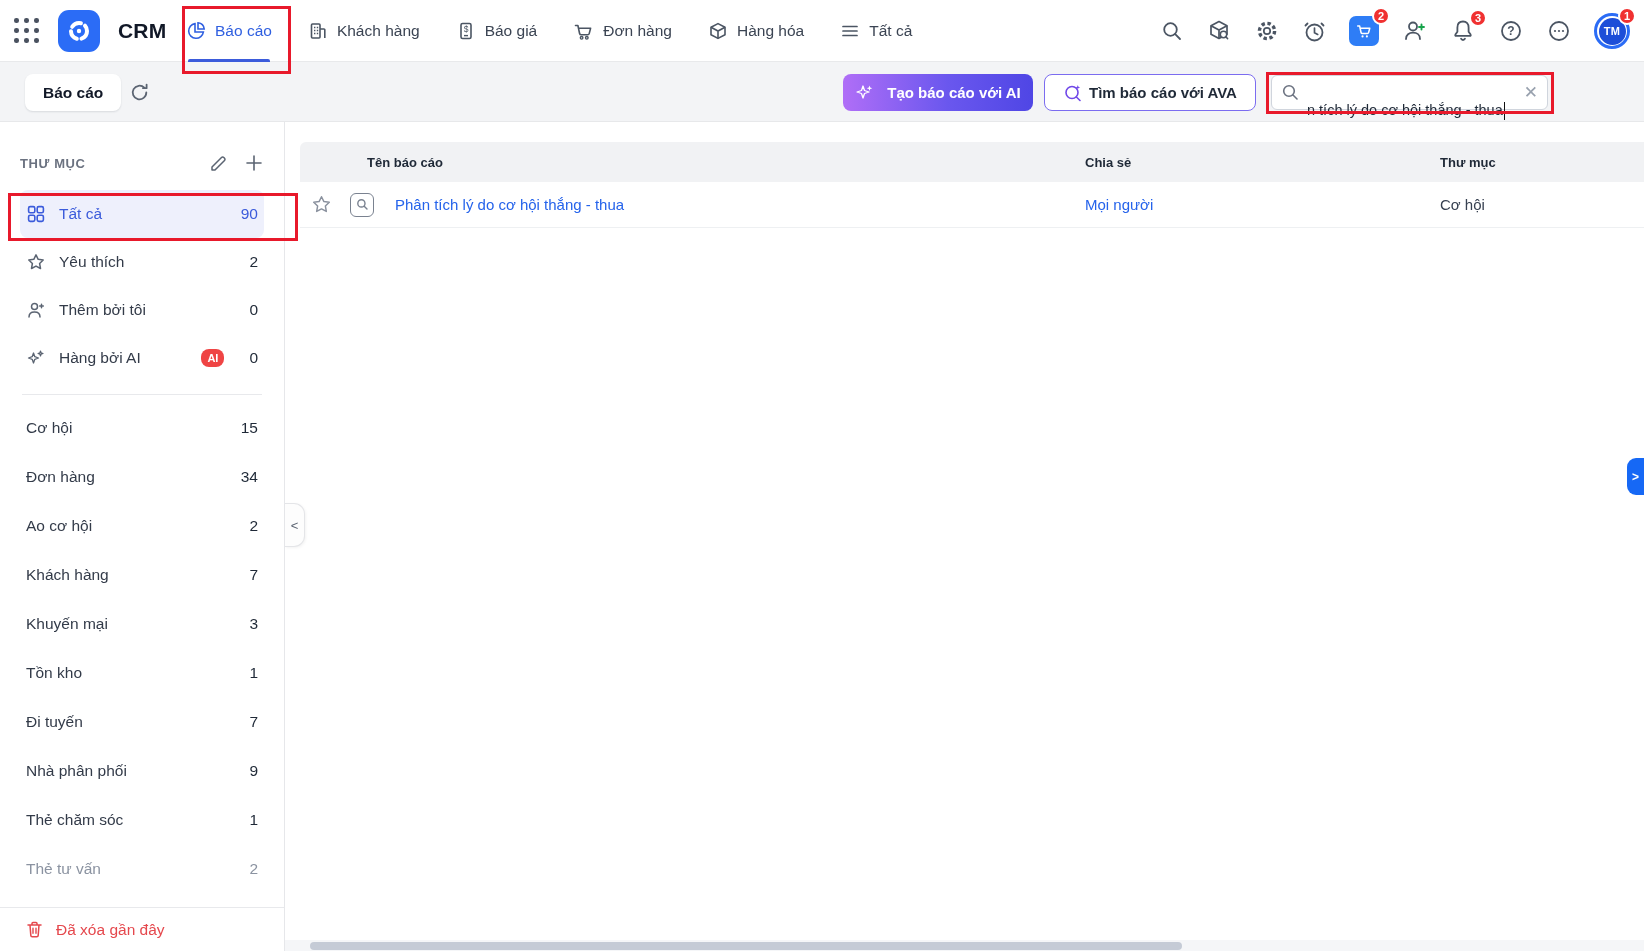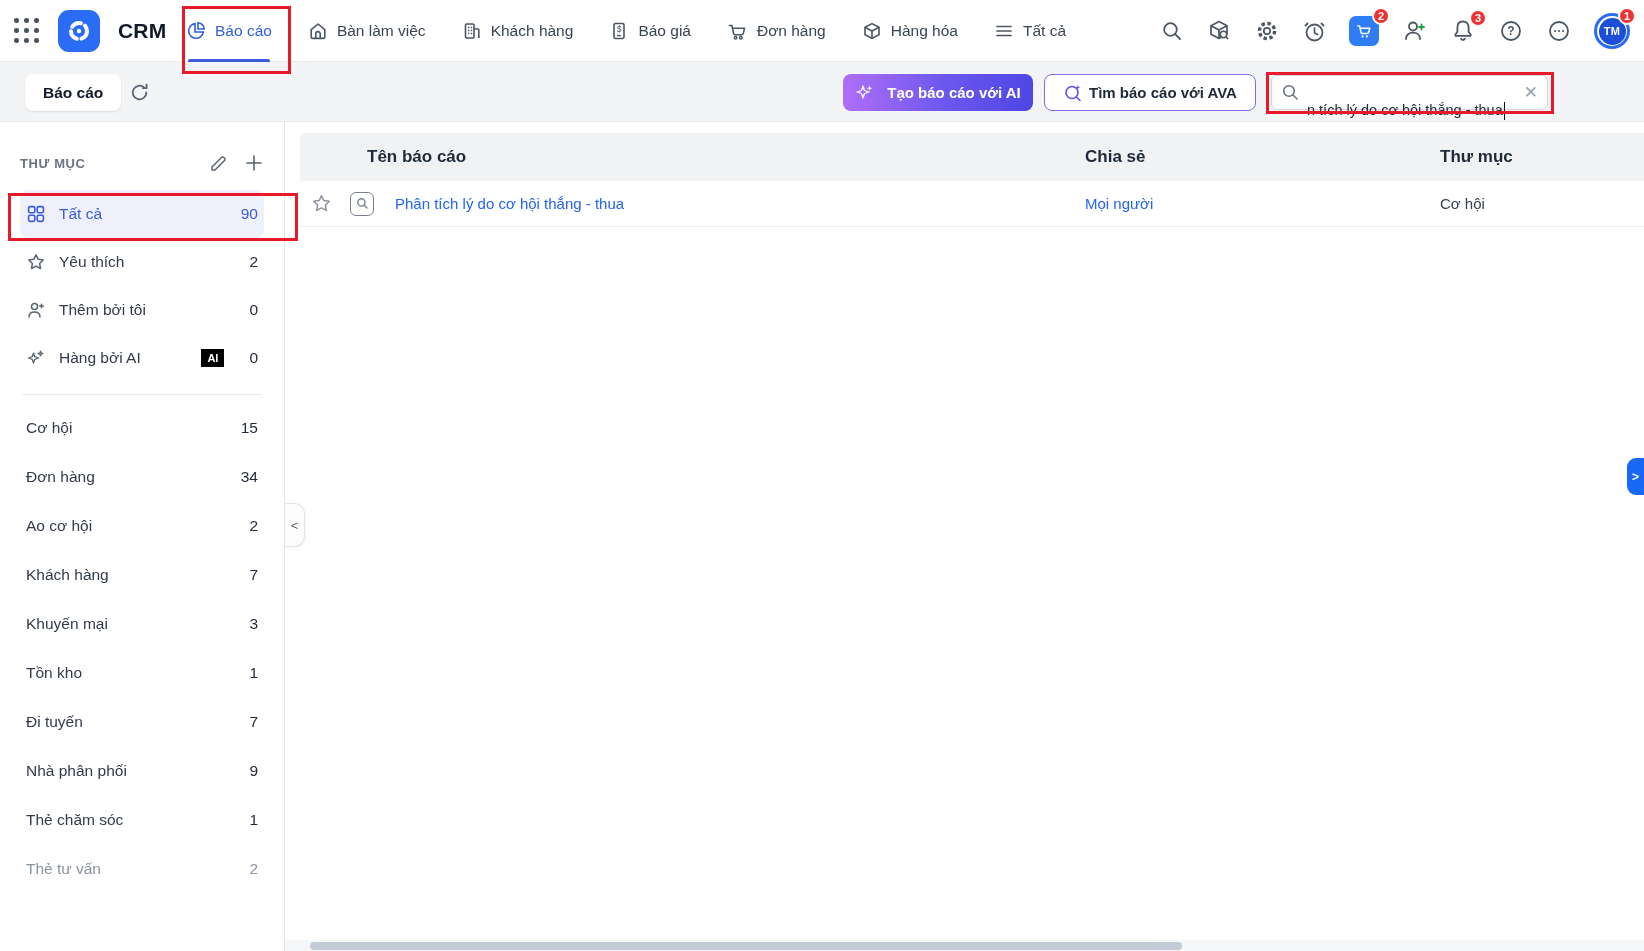--- a/index.html
+++ b/index.html
@@ -56,31 +56,31 @@
   .sb-head { display:flex; align-items:center; height:30px; }
   .sb-head .sb-title { font-size:13px; font-weight:600; color:#6b7280; letter-spacing:.6px; flex:1; }
   .sb-head .hicon { cursor:pointer; margin-left:16px; display:flex; }
   .sb-list { margin-top:12px; }
   .sb-item { height:48px; display:flex; align-items:center; gap:13px; padding:0 6px; font-size:15.5px; color:#333b49;
     border-radius:8px; cursor:pointer; }
   .sb-item .sb-count { margin-left:auto; font-size:15.5px; color:#1f2937; }
   .sb-item.selected { background:#eef0fc; color:#3b5bdb; }
   .sb-item.selected .sb-count { color:#3b5bdb; }
   .sb-item.muted, .sb-item.muted .sb-count { color:#8b93a1; }
-  .ai-badge { background:#000000; color:#fff; font-size:11px; font-weight:bold; border-radius:0; padding:3px 6px; margin-left:auto; }
+  .ai-badge { background:#ef4444; color:#fff; font-size:11px; font-weight:bold; border-radius:8px; padding:3px 6px; margin-left:auto; }
   .ai-badge + .sb-count { margin-left:12px; }
   .sb-divider { border-top:1px solid #e8e9ec; margin:12px 2px 8px 2px; }
   .folder-item { height:49px; padding:0 6px; }
   .sb-footer { position:absolute; left:0; bottom:0; width:284px; height:44px; border-top:1px solid #e8e9ec; background:#fff;
     display:flex; align-items:center; gap:12px; padding:0 0 0 25px; color:#e5484d; font-size:15.5px; cursor:pointer; }
 
   
   .main { position:absolute; left:285px; top:122px; right:0; bottom:0; background:#fff; }
   .tgrid { display:grid; grid-template-columns:1fr 355px 204px; align-items:center; }
-  .thead { margin:11px 0 0 15px; height:48px; background:#f1f2f4; border-radius:6px 0 0 0; font-size:17px; font-weight:bold; color:#1f2937; }
+  .thead { margin:20px 0 0 15px; height:40px; background:#f1f2f4; border-radius:6px 0 0 0; font-size:13px; font-weight:bold; color:#1f2937; }
   .thead .th-name { padding-left:67px; }
   .trow { margin-left:15px; height:46px; border-bottom:1px solid #eef0f2; font-size:15px; }
   .cell-name { display:flex; align-items:center; padding-left:11px; gap:18px; }
   .row-link { color:#2563eb; cursor:pointer; margin-left:3px; }
   .share-link { color:#2563eb; cursor:pointer; }
   .cell-folder { color:#374151; }
   .preview-btn { width:24px; height:24px; border:1.5px solid #7a8290; border-radius:6px; display:flex; align-items:center; justify-content:center; cursor:pointer; }
 
   
   .collapse-handle { position:absolute; left:285px; top:503px; width:20px; height:44px; background:#fdfdfd;
@@ -123,27 +123,20 @@
   </div>
 
   <div class="nav-tabs">
     <div class="tab active">
       <svg width="20" height="20" viewBox="0 0 20 20">
         <path d="M9 2.6 A7.4 7.4 0 1 0 17.4 11 L9 11 Z" fill="none" stroke="#2f5fe0" stroke-width="1.6"></path>
         <path d="M12 1.8 A7 7 0 0 1 18.2 8 L12 8 Z" fill="none" stroke="#2f5fe0" stroke-width="1.6"></path>
       </svg>
       <span>Báo cáo</span>
       <div class="tab-underline"></div>
-    </div>
-    <div class="tab">
-      <svg width="20" height="20" viewBox="0 0 20 20">
-        <path d="M3.2 8.6 L10 3 l6.8 5.6 V16 a1.4 1.4 0 0 1 -1.4 1.4 H4.6 A1.4 1.4 0 0 1 3.2 16 Z" fill="none" stroke="#4b5563" stroke-width="1.6" stroke-linejoin="round"></path>
-        <path d="M7.8 17.2 v-4.4 a2.2 2.2 0 0 1 4.4 0 v4.4" fill="none" stroke="#4b5563" stroke-width="1.6"></path>
-      </svg>
-      <span>Bàn làm việc</span>
     </div>
     <div class="tab">
       <svg width="20" height="20" viewBox="0 0 20 20">
         <rect x="3.5" y="3" width="8.5" height="14" rx="1" fill="none" stroke="#4b5563" stroke-width="1.6"></rect>
         <path d="M12 8 h4 a.8.8 0 0 1 .8.8 V17" fill="none" stroke="#4b5563" stroke-width="1.6"></path>
         <path d="M6 6.5h1.4 M8.8 6.5h1.4 M6 9.5h1.4 M8.8 9.5h1.4 M6 12.5h1.4 M8.8 12.5h1.4" stroke="#4b5563" stroke-width="1.4"></path>
       </svg>
       <span>Khách hàng</span>
     </div>
     <div class="tab">
@@ -379,20 +372,27 @@
         <span>Thẻ chăm sóc</span>
         <span class="sb-count">1</span>
       </div>
       <div class="sb-item folder-item muted">
         <span>Thẻ tư vấn</span>
         <span class="sb-count">2</span>
       </div>
     </div>
   </div>
 
+  <div class="sb-footer">
+    <svg width="19" height="19" viewBox="0 0 19 19">
+      <path d="M3 5 h13 M7 5 V3.6 a1 1 0 0 1 1 -1 h3 a1 1 0 0 1 1 1 V5 M5 5 l.8 10.4 a1.4 1.4 0 0 0 1.4 1.3 h4.6 a1.4 1.4 0 0 0 1.4 -1.3 L14 5" fill="none" stroke="#e5484d" stroke-width="1.5" stroke-linecap="round" stroke-linejoin="round"></path>
+      <path d="M8 8.2 v5 M11 8.2 v5" stroke="#e5484d" stroke-width="1.4" stroke-linecap="round"></path>
+    </svg>
+    <span>Đã xóa gần đây</span>
+  </div>
 </div>
 
 <div class="main">
   <div class="thead tgrid">
     <div class="th-name">Tên báo cáo</div>
     <div>Chia sẻ</div>
     <div>Thư mục</div>
   </div>
 
   <div class="trow tgrid">

